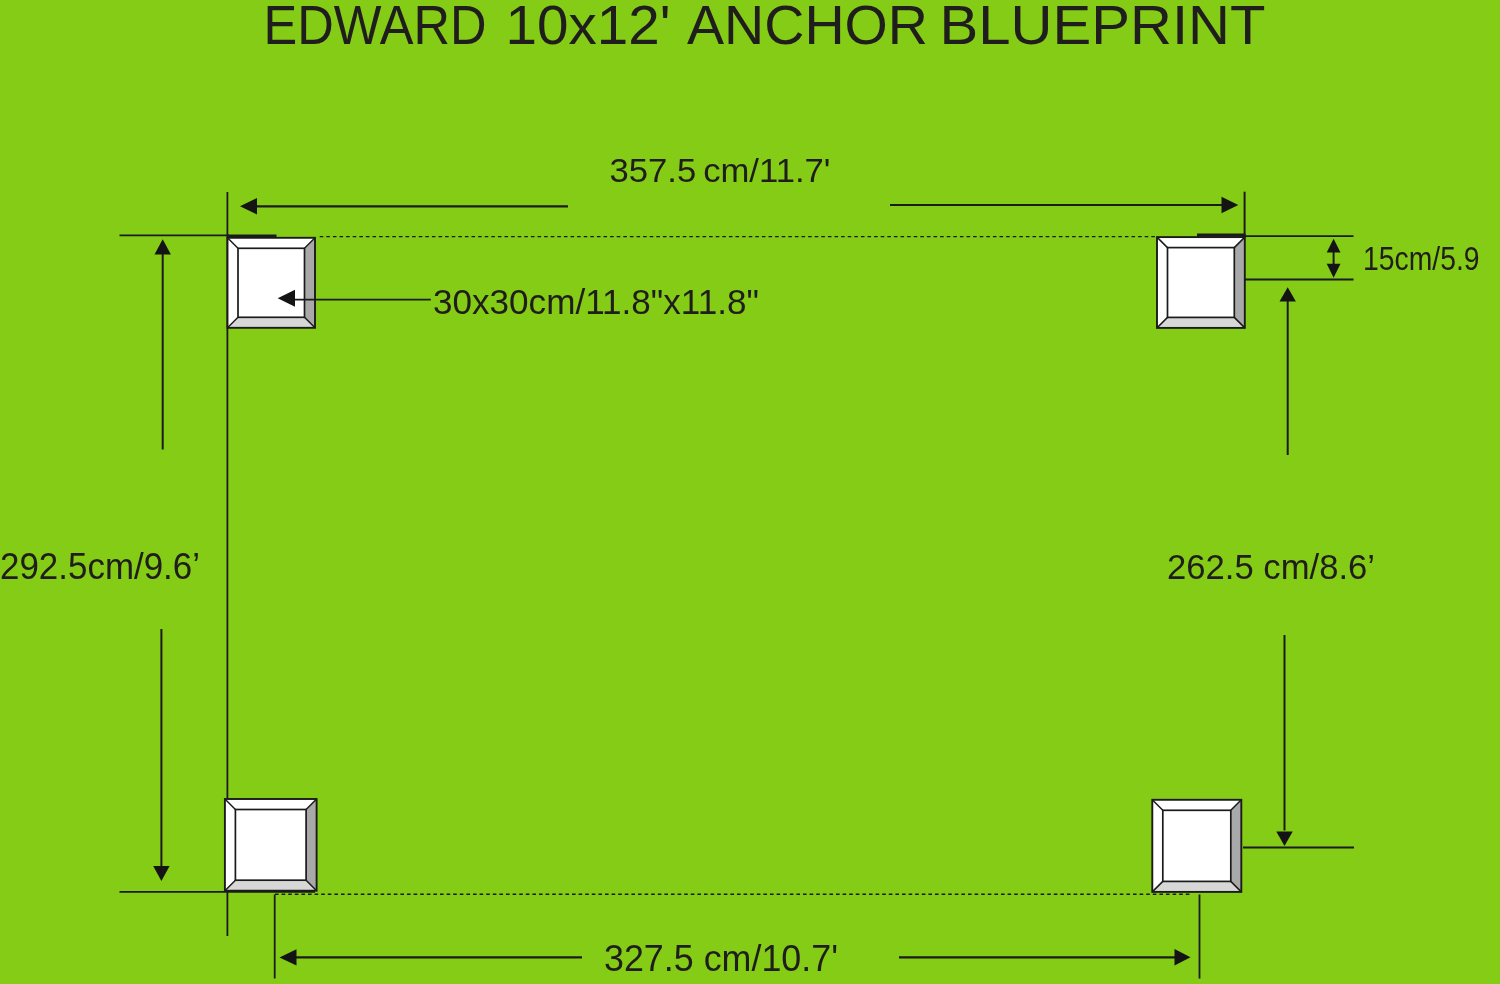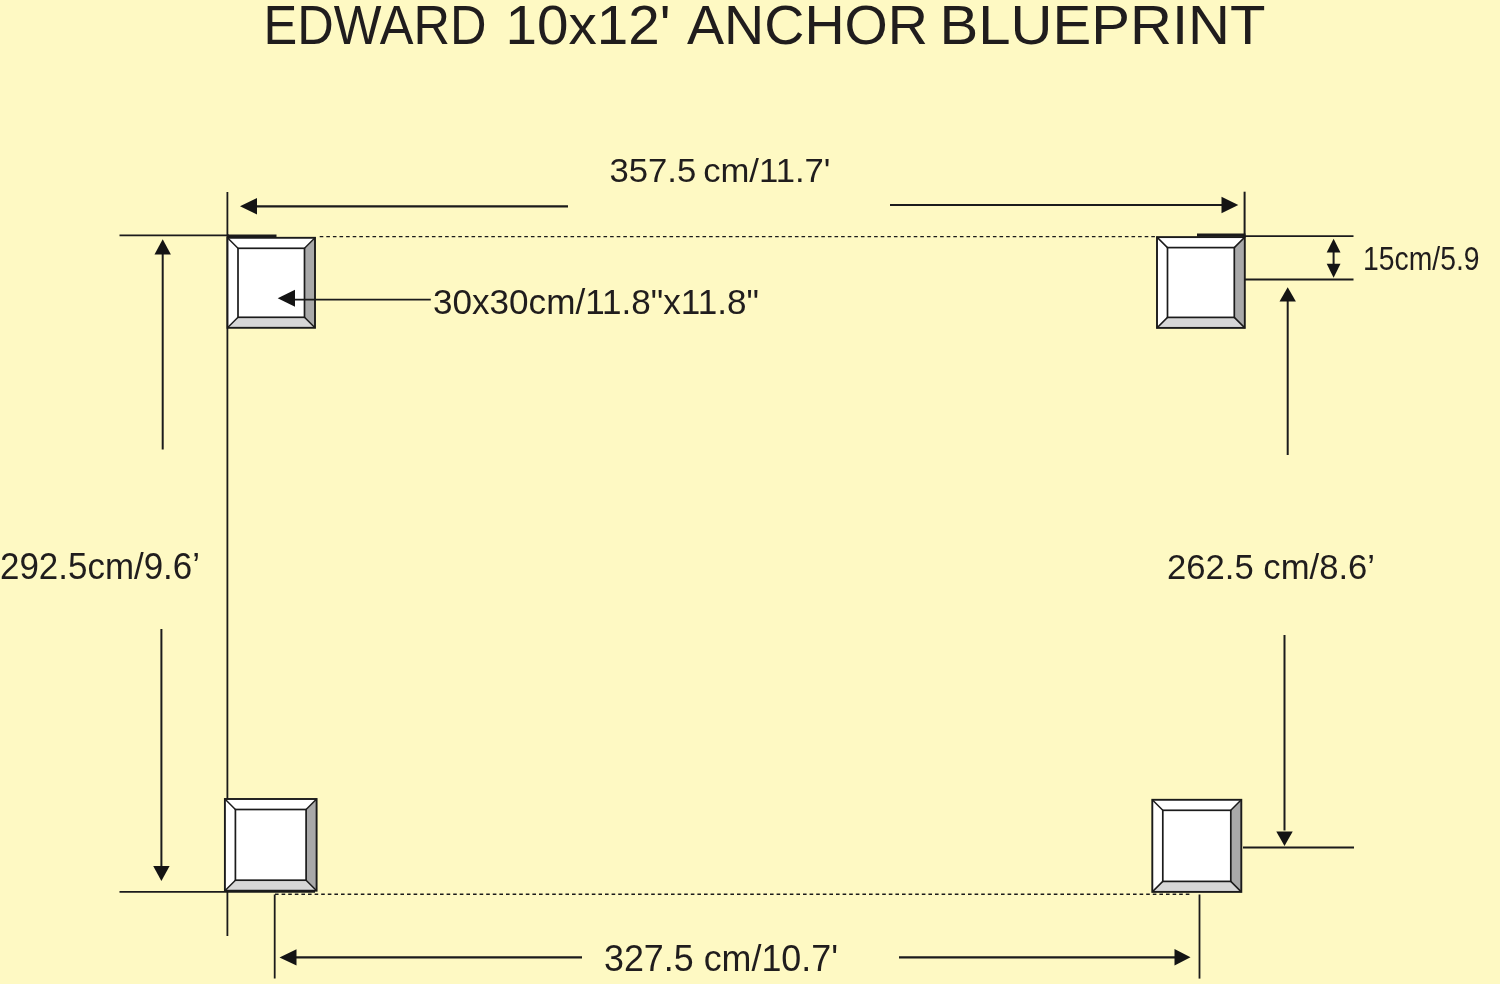--- a/index.html
+++ b/index.html
@@ -1,16 +1,16 @@
 <!DOCTYPE html>
 <html><head>
 <meta charset="utf-8">
 <style>
   html,body{margin:0;padding:0;background:#ffffff;}
-  .page{position:relative;width:1500px;height:984px;background:#fef9c3;overflow:hidden;}
+  .page{position:relative;width:1500px;height:984px;background:#84cc16;overflow:hidden;}
   svg{position:absolute;left:0;top:0;}
   text{font-family:"Liberation Sans", sans-serif;fill:#201d1d;}
 </style>
 </head>
 <body>
 
 <div class="page">
 <svg width="1500" height="984" viewBox="0 0 1500 984">
 
   <text x="263.5" y="44.3" font-size="54.8" textLength="223" lengthAdjust="spacingAndGlyphs">EDWARD</text>

